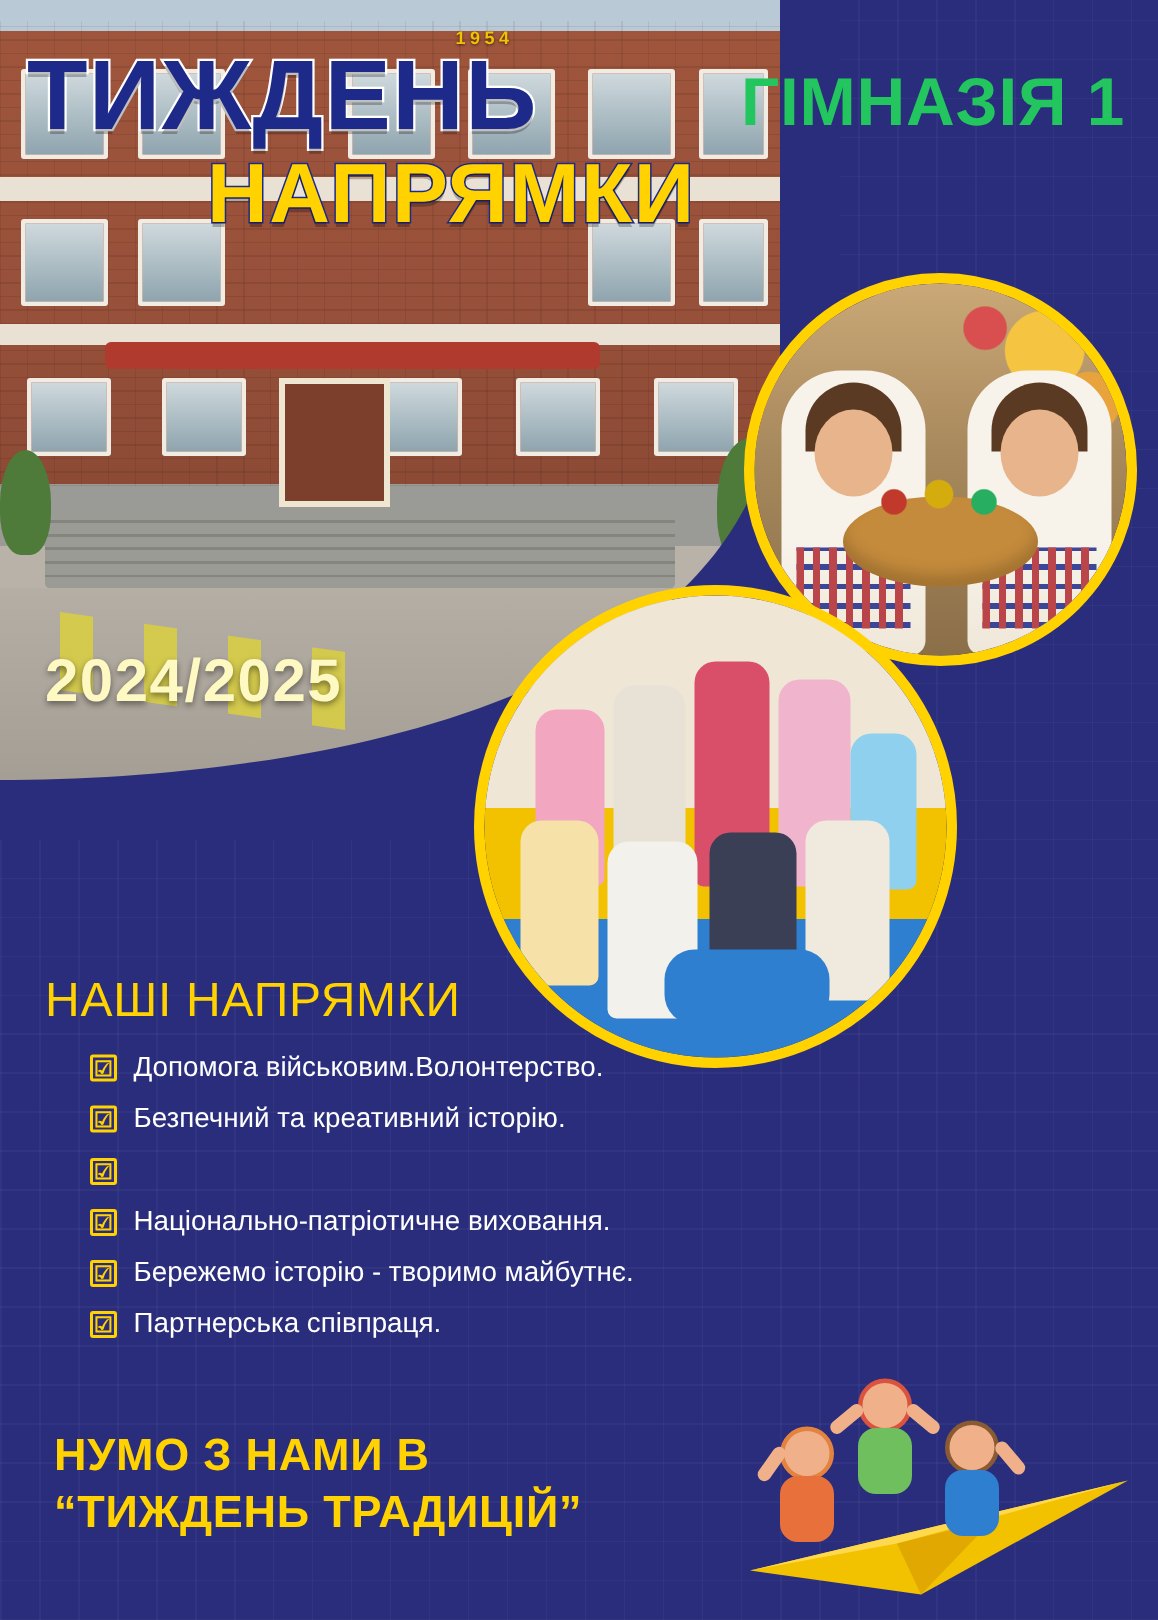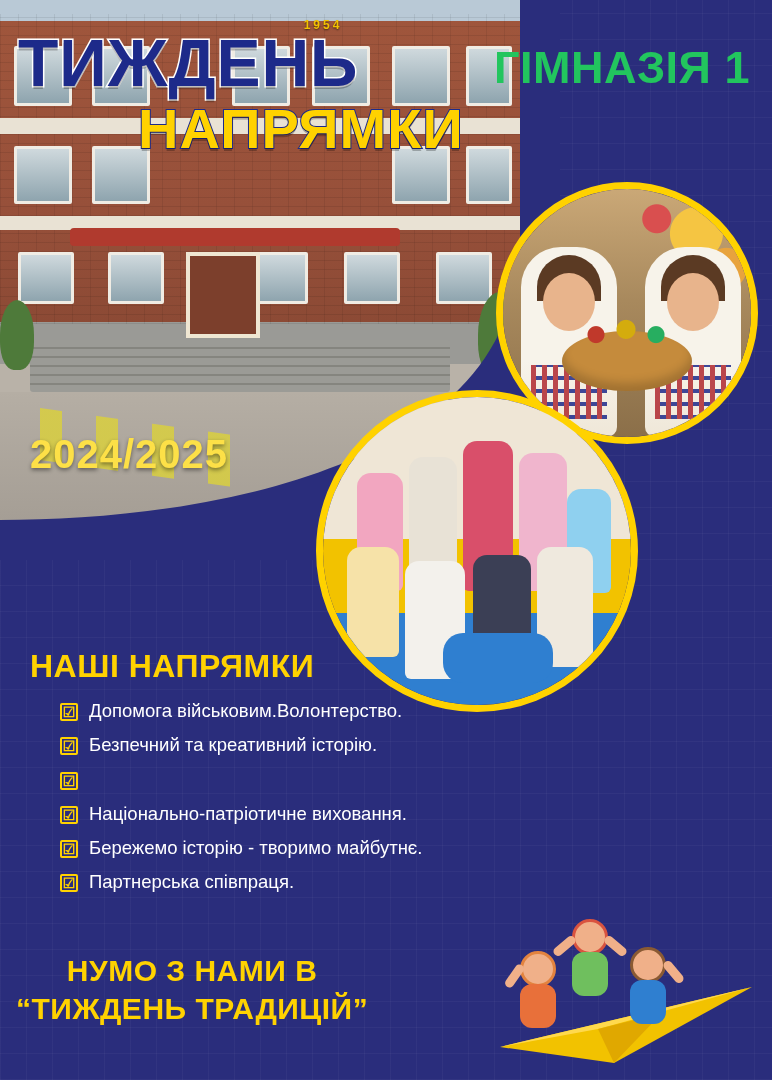--- a/index.html
+++ b/index.html
@@ -116,21 +116,21 @@
     paint-order: stroke fill;
     text-shadow: 0 3px 0 rgba(0,0,0,.25);
   }
   .school-name {
     position: absolute; right: 22px; top: 42px;
     font-size: 45px; font-weight: 800; color: #22c55e; letter-spacing: .5px;
     z-index: 7;
   }
   .years {
     position: absolute; left: 30px; top: 432px;
-    font-size: 40px; font-weight: 800; color: #fde047; letter-spacing: 1px;
+    font-size: 40px; font-weight: 800; color: #fef9c3; letter-spacing: 1px;
     z-index: 7; text-shadow: 0 2px 4px rgba(0,0,0,.45);
   }
 
   
   .circle {
     position: absolute; border-radius: 50%;
     border: 7px solid #ffd200; overflow: hidden; z-index: 6;
   }
   #photo-celebration { right: 14px; top: 182px; width: 262px; height: 262px; }
   #photo-children    { left: 316px; top: 390px; width: 322px; height: 322px; }
@@ -181,21 +181,21 @@
     background:
       linear-gradient(180deg, #efe6d6 0 46%, #f2c200 46% 70%, #2f7fd0 70% 100%);
   }
   .ph-children .grp {
     position: absolute; border-radius: 14px 14px 6px 6px;
   }
 
   
   .sec-title {
     position: absolute; left: 30px; top: 648px;
-    font-size: 32px; font-weight: 700; color: #ffd200; letter-spacing: .5px;
+    font-size: 32px; font-weight: 400; color: #ffd200; letter-spacing: .5px;
     z-index: 7;
   }
   .list {
     position: absolute; left: 60px; top: 700px; width: 690px; z-index: 7;
   }
   .list-item {
     display: flex; align-items: flex-start; gap: 11px; margin-bottom: 13px;
   }
   .chk {
     flex: 0 0 auto;
@@ -203,21 +203,21 @@
     border: 2px solid #ffd200; color: #ffd200;
     font-size: 14px; line-height: 14px; text-align: center; font-weight: 700;
     border-radius: 2px;
   }
   .li-text {
     color: #ffffff; font-size: 18.5px; line-height: 1.15; font-weight: 400;
   }
 
   
   .cta {
-    position: absolute; left: 16px; top: 952px; z-index: 7; text-align: center;
+    position: absolute; left: 36px; top: 952px; z-index: 7;
   }
   .cta div {
     font-size: 30px; font-weight: 800; color: #ffd200; letter-spacing: .5px;
     line-height: 1.25;
   }
 
   
   .plane-wrap {
     position: absolute; right: 8px; bottom: 10px; width: 270px; height: 175px; z-index: 7;
   }

